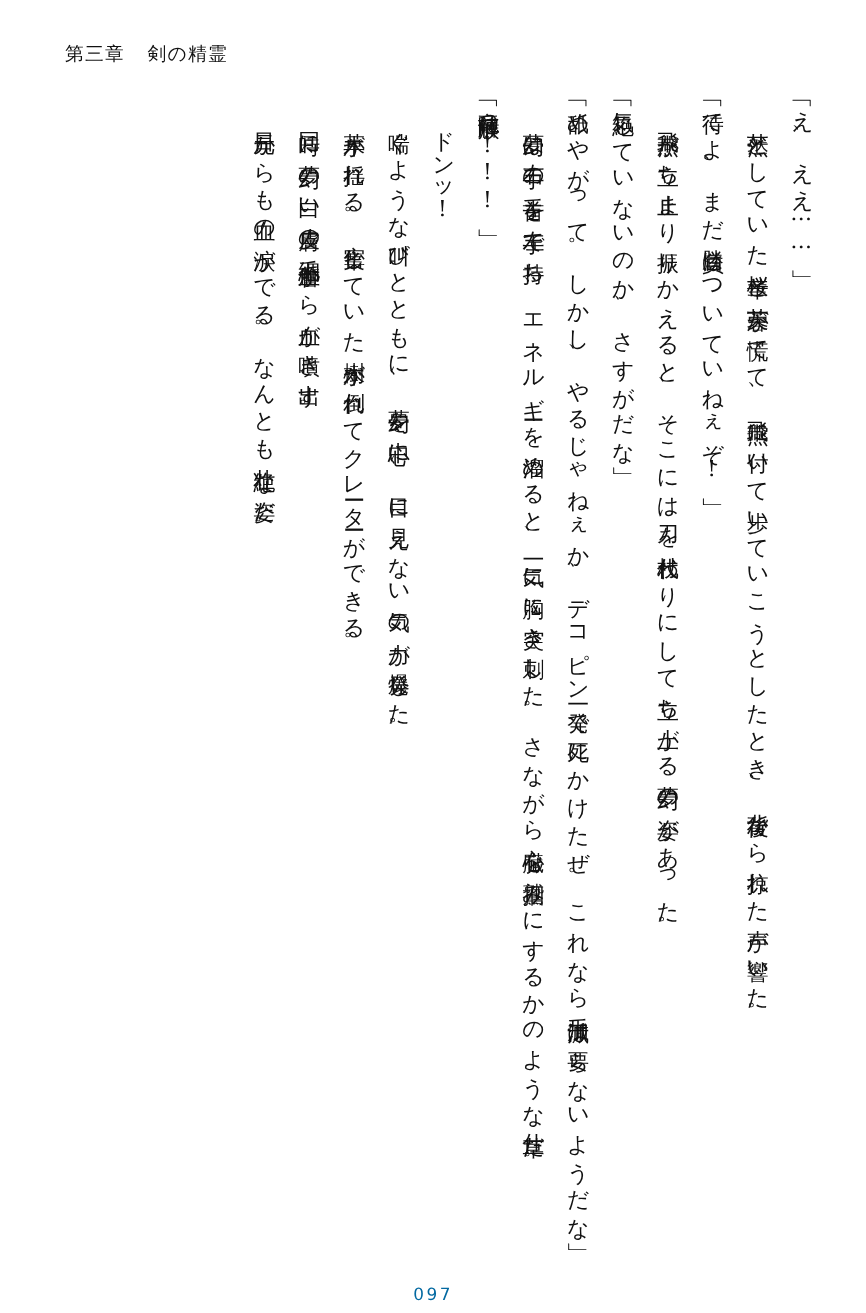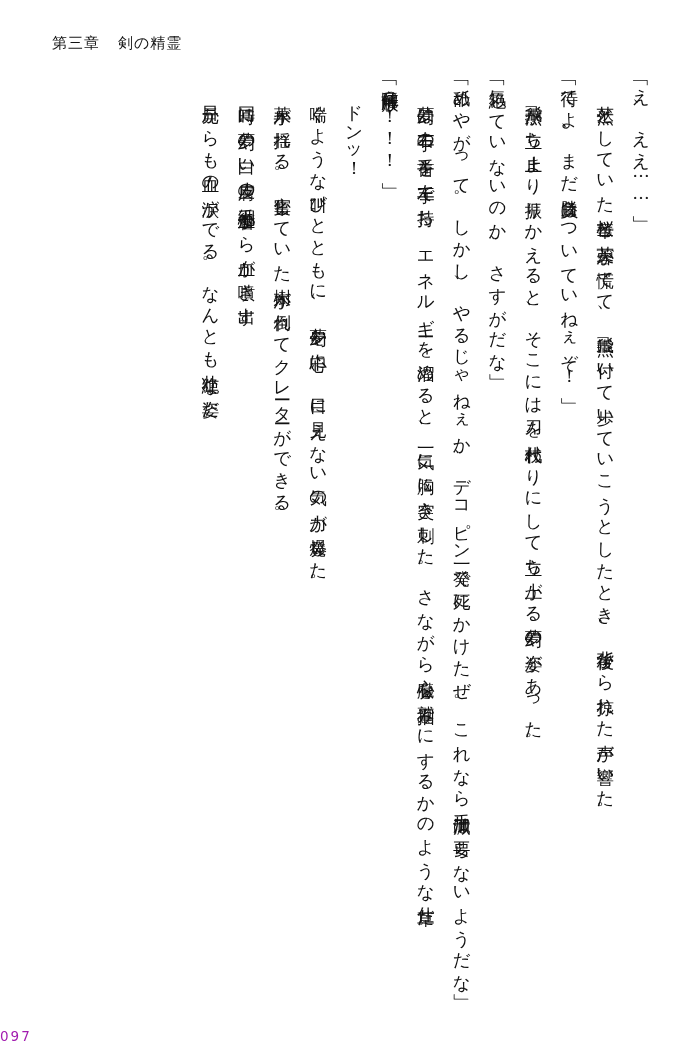--- a/index.html
+++ b/index.html
@@ -64,24 +64,24 @@
   .body-text p.ind {
     text-indent: 1em;
   }
 
   
   .folio {
     position: absolute;
     bottom: 18px;
     left: 0;
     width: 693px;
-    text-align: left;
+    text-align: center;
     font-size: 13.5px;
     letter-spacing: 2px;
-    color: #a21caf;
+    color: #0369a1;
     font-family: "DejaVu Sans", "Liberation Sans", sans-serif;
   }
 </style>
 </head>
 <body>
 
 <div class="page">
 
   <div class="header">
     <span class="chap-num">第三章</span><span>剣の精霊</span>

